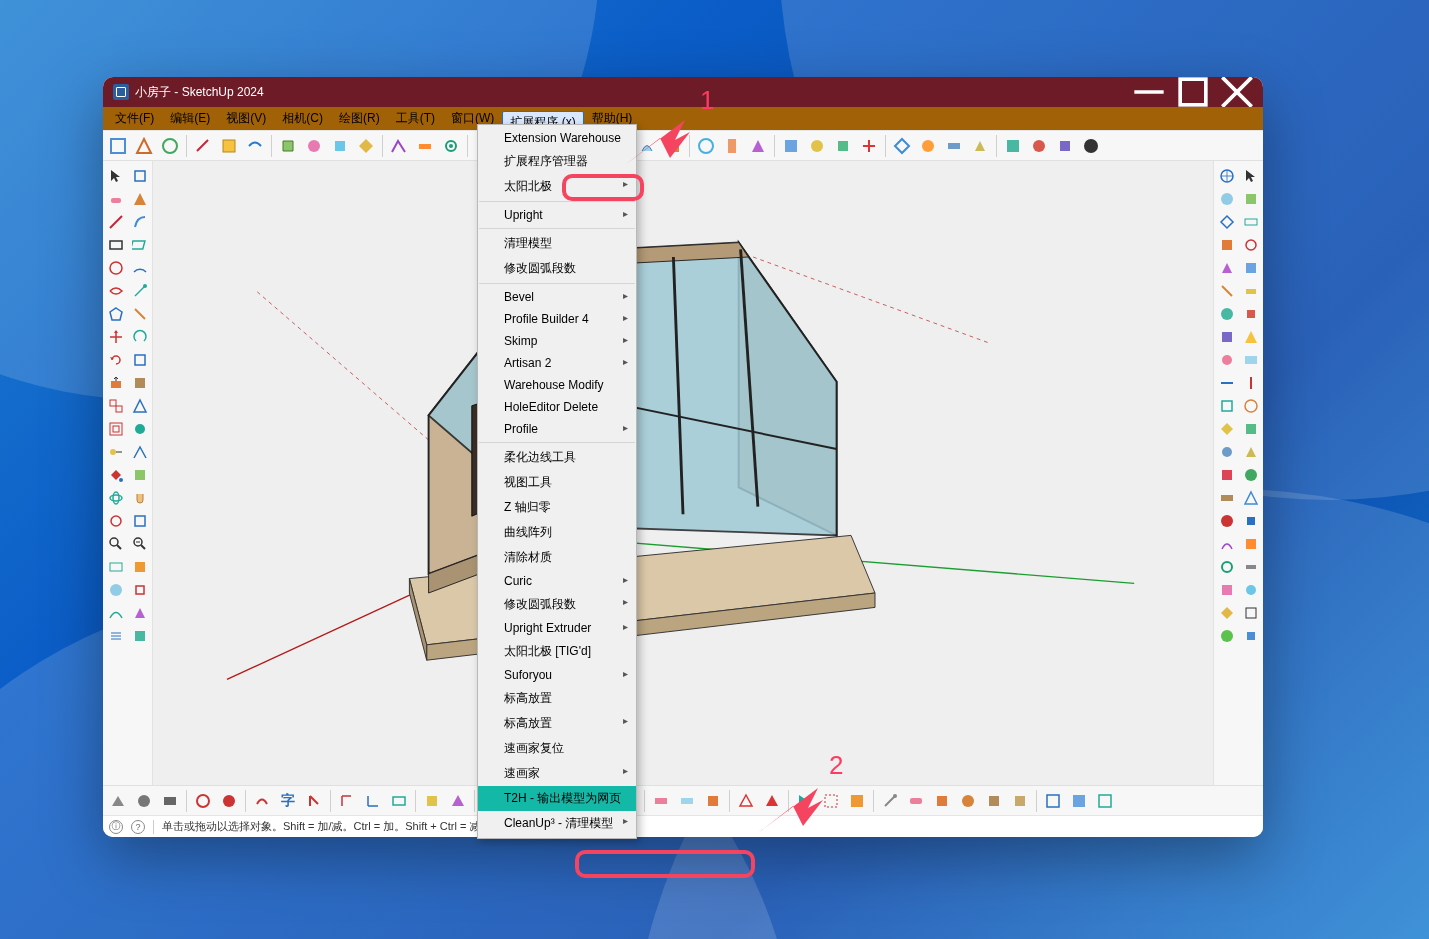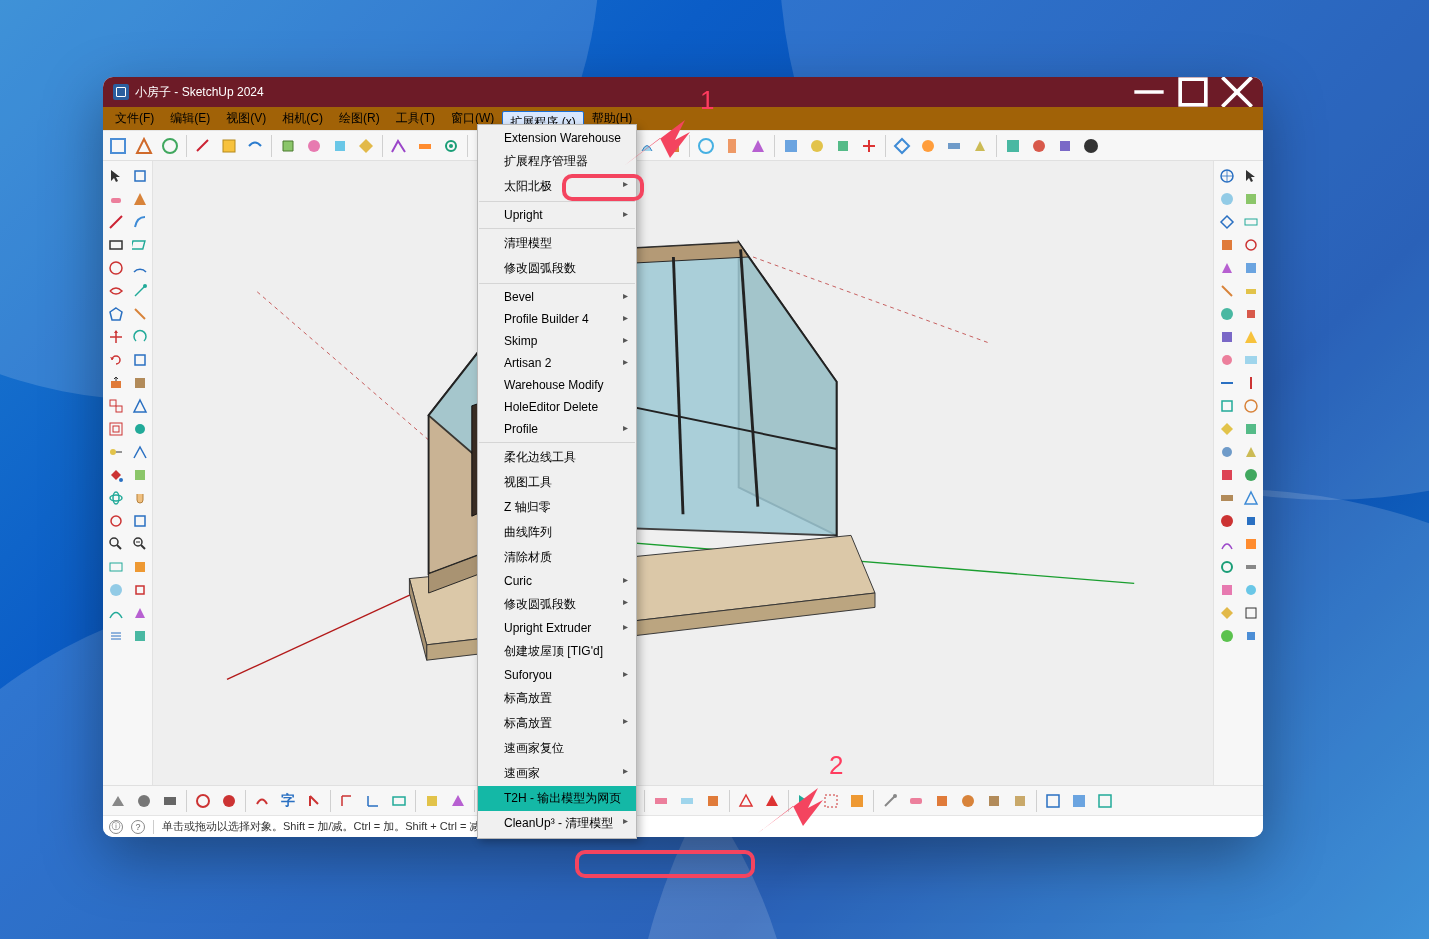--- a/index.html
+++ b/index.html
@@ -1074,21 +1074,21 @@
     <div class="dd-item sub">Profile</div>
     <div class="dd-sep"></div>
     <div class="dd-item">柔化边线工具</div>
     <div class="dd-item">视图工具</div>
     <div class="dd-item">Z 轴归零</div>
     <div class="dd-item">曲线阵列</div>
     <div class="dd-item">清除材质</div>
     <div class="dd-item sub">Curic</div>
     <div class="dd-item sub">修改圆弧段数</div>
     <div class="dd-item sub">Upright Extruder</div>
-    <div class="dd-item">创建坡屋顶 [TIG'd]</div>
+    <div class="dd-item">太阳北极 [TIG'd]</div>
     <div class="dd-item sub">Suforyou</div>
     <div class="dd-item">标高放置</div>
     <div class="dd-item sub">标高放置</div>
     <div class="dd-item">速画家复位</div>
     <div class="dd-item sub">速画家</div>
     <div class="dd-item selected">T2H - 输出模型为网页</div>
     <div class="dd-item sub">CleanUp³ - 清理模型</div>
   </div>
 
 <div class="highlight-box" style="left:562px; top:174px; width:82px; height:27px;"></div>

